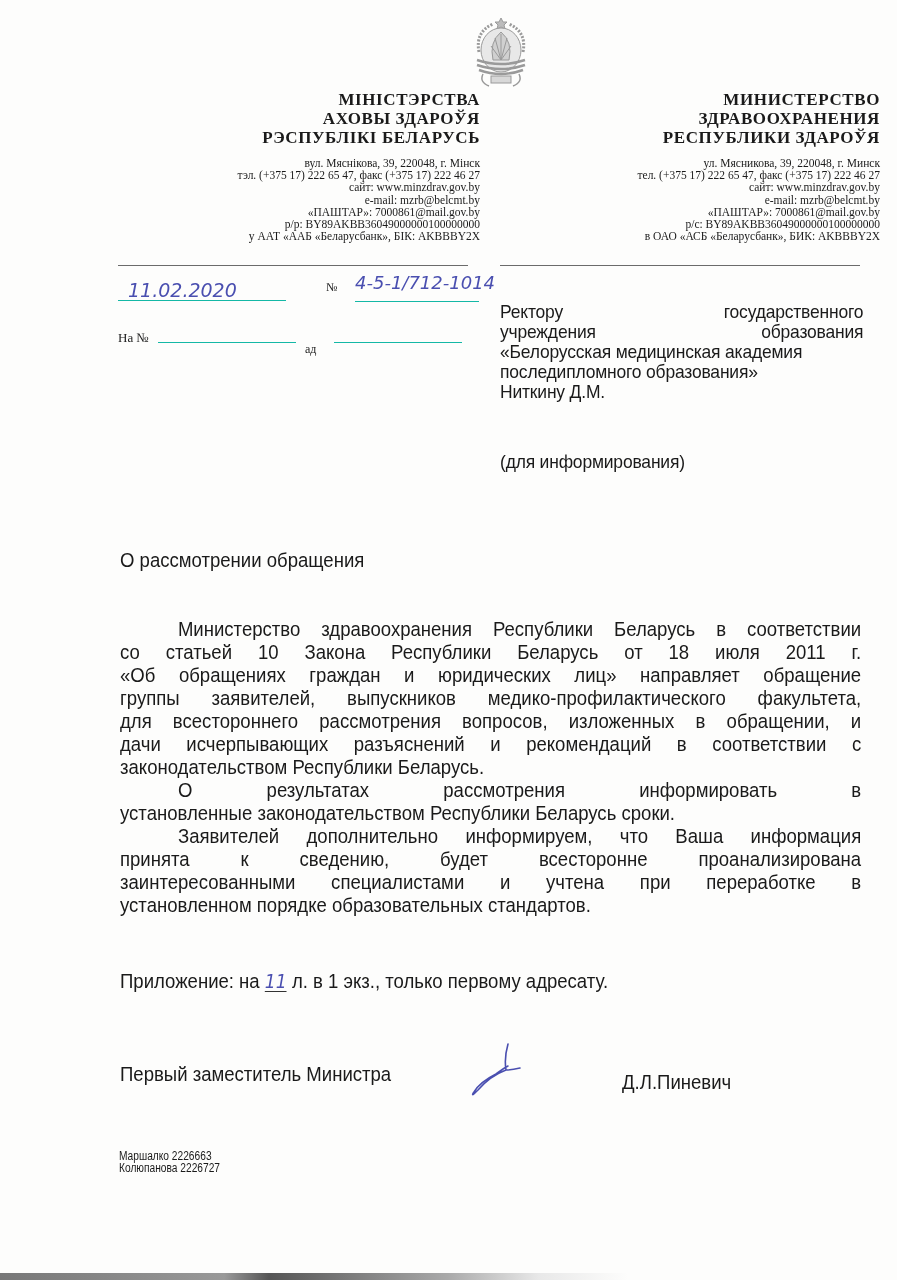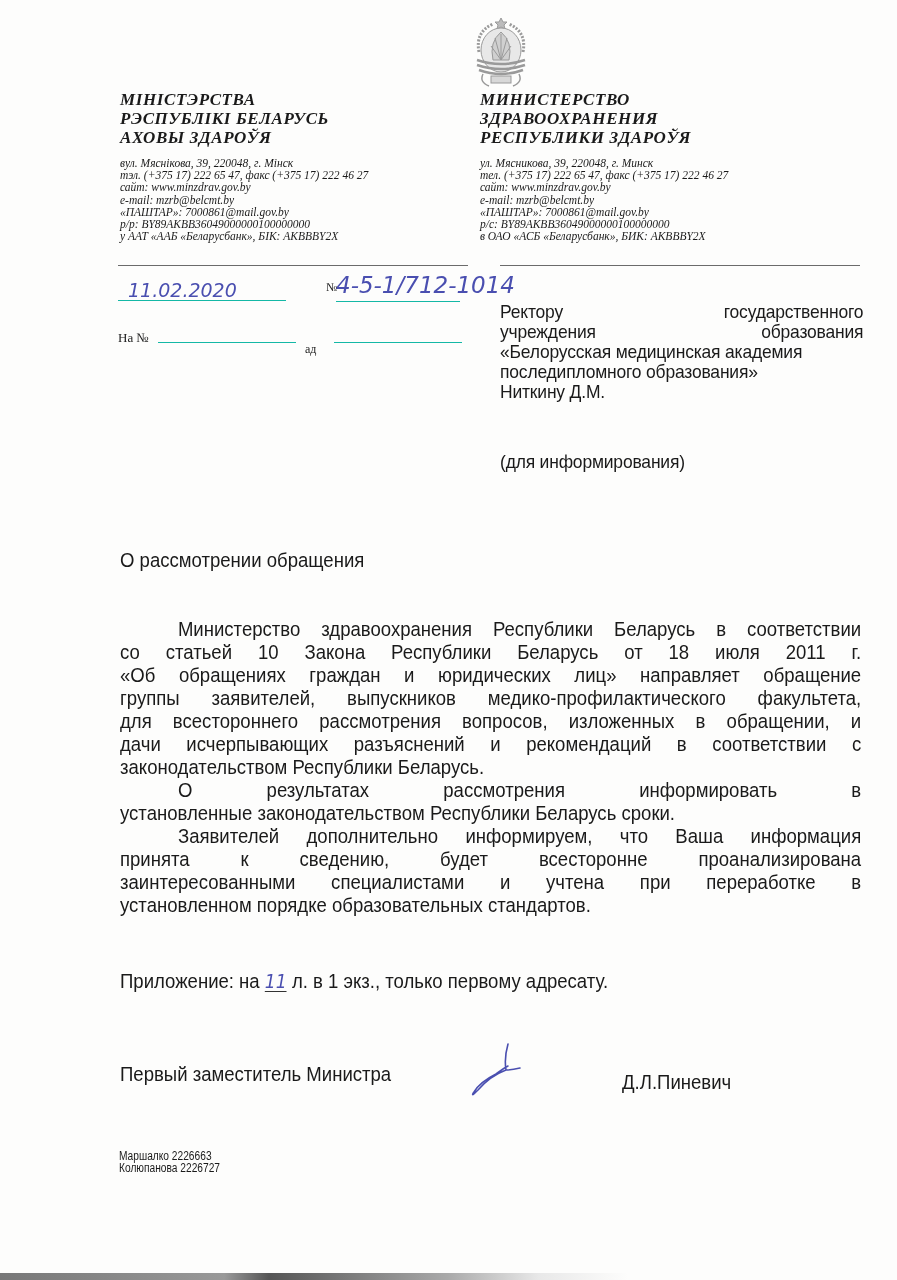--- a/index.html
+++ b/index.html
@@ -3,33 +3,33 @@
   <meta charset="utf-8">
   <style>
     html, body { margin: 0; padding: 0; }
     body {
       width: 897px; height: 1280px; background: #fdfdfc;
       position: relative; overflow: hidden;
       font-family: "Liberation Serif", "DejaVu Serif", serif; color: #1a1a1a;
     }
     .abs { position: absolute; }
     .emblem { left: 469px; top: 12px; width: 64px; height: 80px; }
-    .hdr { text-align: left; line-height: 1.0; font-style: italic; }
+    .hdr { text-align: right; line-height: 1.0; }
     .hdr-title { font-weight: bold; font-size: 17px; letter-spacing: 0.6px; line-height: 19px; }
     .hdr-lines { font-size: 11.5px; line-height: 12.2px; margin-top: 10px; }
     #hdr-be { left: 120px; top: 90px; width: 360px; }
     #hdr-ru { left: 480px; top: 90px; width: 400px; }
     .rule { height: 0; border-top: 1.5px solid #6b6b6b; }
     #rule-left { left: 118px; top: 265px; width: 350px; }
     #rule-right { left: 500px; top: 265px; width: 360px; }
     .hand { font-family: "DejaVu Sans", sans-serif; font-style: italic; color: #4a4fb0; }
     .uline { border-bottom: 1px solid #14b8a6; }
     #date-field { left: 118px; top: 279px; width: 168px; height: 22px; font-size: 19px; padding-left: 10px; box-sizing: border-box; }
     #num-label { left: 326px; top: 280px; font-size: 12px; }
-    #num-field { left: 336px; top: 272px; width: 124px; height: 29px; font-size: 23px; white-space: nowrap; overflow: visible; font-style: italic; }
+    #num-field { left: 355px; top: 272px; width: 124px; height: 29px; font-size: 18px; white-space: nowrap; overflow: visible; font-style: italic; }
     #ref-label { left: 118px; top: 330px; font-size: 13px; }
     #ref-field1 { left: 158px; top: 330px; width: 138px; height: 12px; }
     #ref-label2 { left: 305px; top: 342px; font-size: 12px; }
     #ref-field2 { left: 334px; top: 330px; width: 128px; height: 12px; }
     .addr { font-family: "Liberation Sans", "DejaVu Sans", sans-serif; font-size: 19px; line-height: 20px; letter-spacing: -0.2px; transform: scaleX(0.92); transform-origin: left top; }
     #addressee { left: 500px; top: 302px; width: 395px; }
     .justify { text-align: justify; text-align-last: justify; }
     #info-note { left: 500px; top: 452px; }
     .body-text { font-family: "Liberation Sans", "DejaVu Sans", sans-serif; font-size: 20.5px; line-height: 23px; transform: scaleX(0.905); transform-origin: left top; }
     #subject { left: 120px; top: 548px; }
@@ -62,22 +62,22 @@
       <path d="M8 48 Q32 56 56 48 M8 53 Q32 61 56 53 M10 58 Q32 66 54 58" stroke-width="2.5"></path>
       <rect x="22" y="64" width="20" height="7" fill="#d8d8d8"></rect>
       <path d="M14 62 Q10 70 20 74 M50 62 Q54 70 44 74" stroke-width="1.5"></path>
     </g>
   </svg>
 </div>
 
 <div class="abs hdr" id="hdr-be">
   <div class="hdr-title">
     <div>МІНІСТЭРСТВА</div>
+    <div>АХОВЫ ЗДАРОЎЯ</div>
     <div>РЭСПУБЛІКІ БЕЛАРУСЬ</div>
-    <div>АХОВЫ ЗДАРОЎЯ</div>
   </div>
   <div class="hdr-lines">
     <div>вул. Мяснікова, 39, 220048, г. Мінск</div>
     <div>тэл. (+375 17) 222 65 47, факс (+375 17) 222 46 27</div>
     <div>сайт: www.minzdrav.gov.by</div>
     <div>e-mail: mzrb@belcmt.by</div>
     <div>«ПАШТАР»: 7000861@mail.gov.by</div>
     <div>р/р: BY89AKBB36049000000100000000</div>
     <div>у ААТ «ААБ «Беларусбанк», БІК: AKBBBY2X</div>
   </div>

